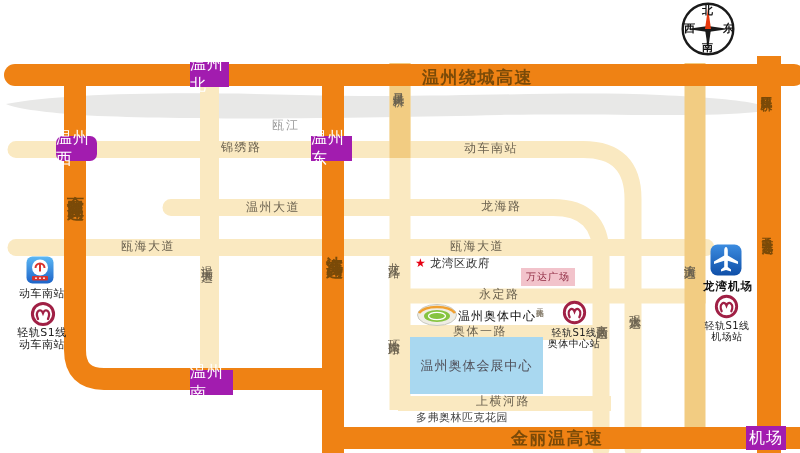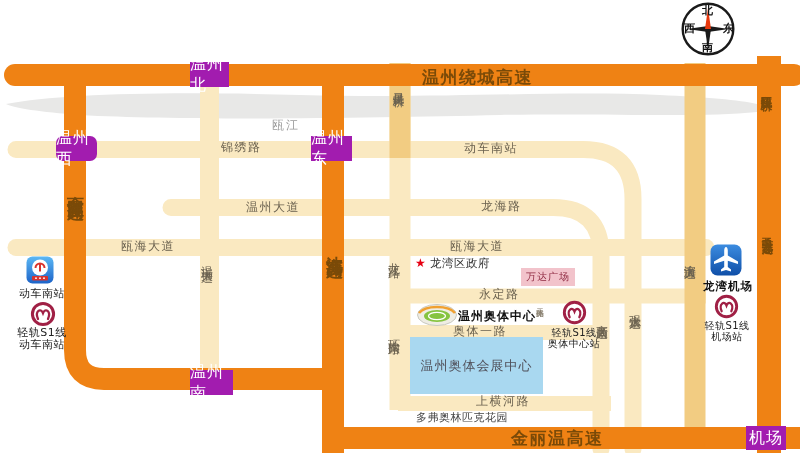--- a/index.html
+++ b/index.html
@@ -9,21 +9,21 @@
   .lbl{position:absolute;white-space:nowrap;line-height:1;}
   .road-lbl{color:#6B6250;font-size:12px;letter-spacing:1.5px;}
   .hw-lbl{color:#7A4A08;font-weight:bold;font-size:17px;letter-spacing:1.5px;}
   .vt{writing-mode:vertical-rl;text-orientation:upright;letter-spacing:2px;}
   .vt-sm{writing-mode:vertical-rl;text-orientation:upright;letter-spacing:1px;}
   .exit{position:absolute;background:#a21caf;color:#fff;font-weight:normal;font-size:16px;
         display:flex;align-items:center;justify-content:center;letter-spacing:1px;}
   .river-lbl{color:#9A9A9A;font-size:12px;letter-spacing:2px;}
   .sta-lbl{color:#222;font-size:11px;text-align:center;letter-spacing:0.5px;}
   .sta-sub{color:#222;font-size:10px;text-align:center;letter-spacing:0.5px;line-height:12px;}
-  .poi-bold{color:#111;font-weight:bold;font-size:12px;letter-spacing:1px;}
+  .poi-bold{color:#111;font-weight:normal;font-size:12px;letter-spacing:1px;}
   .wanda{position:absolute;background:#F2C3CB;color:#8E2840;font-size:10px;
          padding:2px 5px;letter-spacing:1px;}
   .expo{position:absolute;background:#A9D8F0;display:flex;align-items:center;justify-content:center;}
   .expo span{color:#50505A;font-size:13px;letter-spacing:1px;}
   .star{color:#E60012;font-size:12px;}
   .compass-lbl{position:absolute;color:#111;font-weight:bold;font-size:11px;line-height:1;}
   .icon{position:absolute;}
 </style>
 </head>
 <body>

